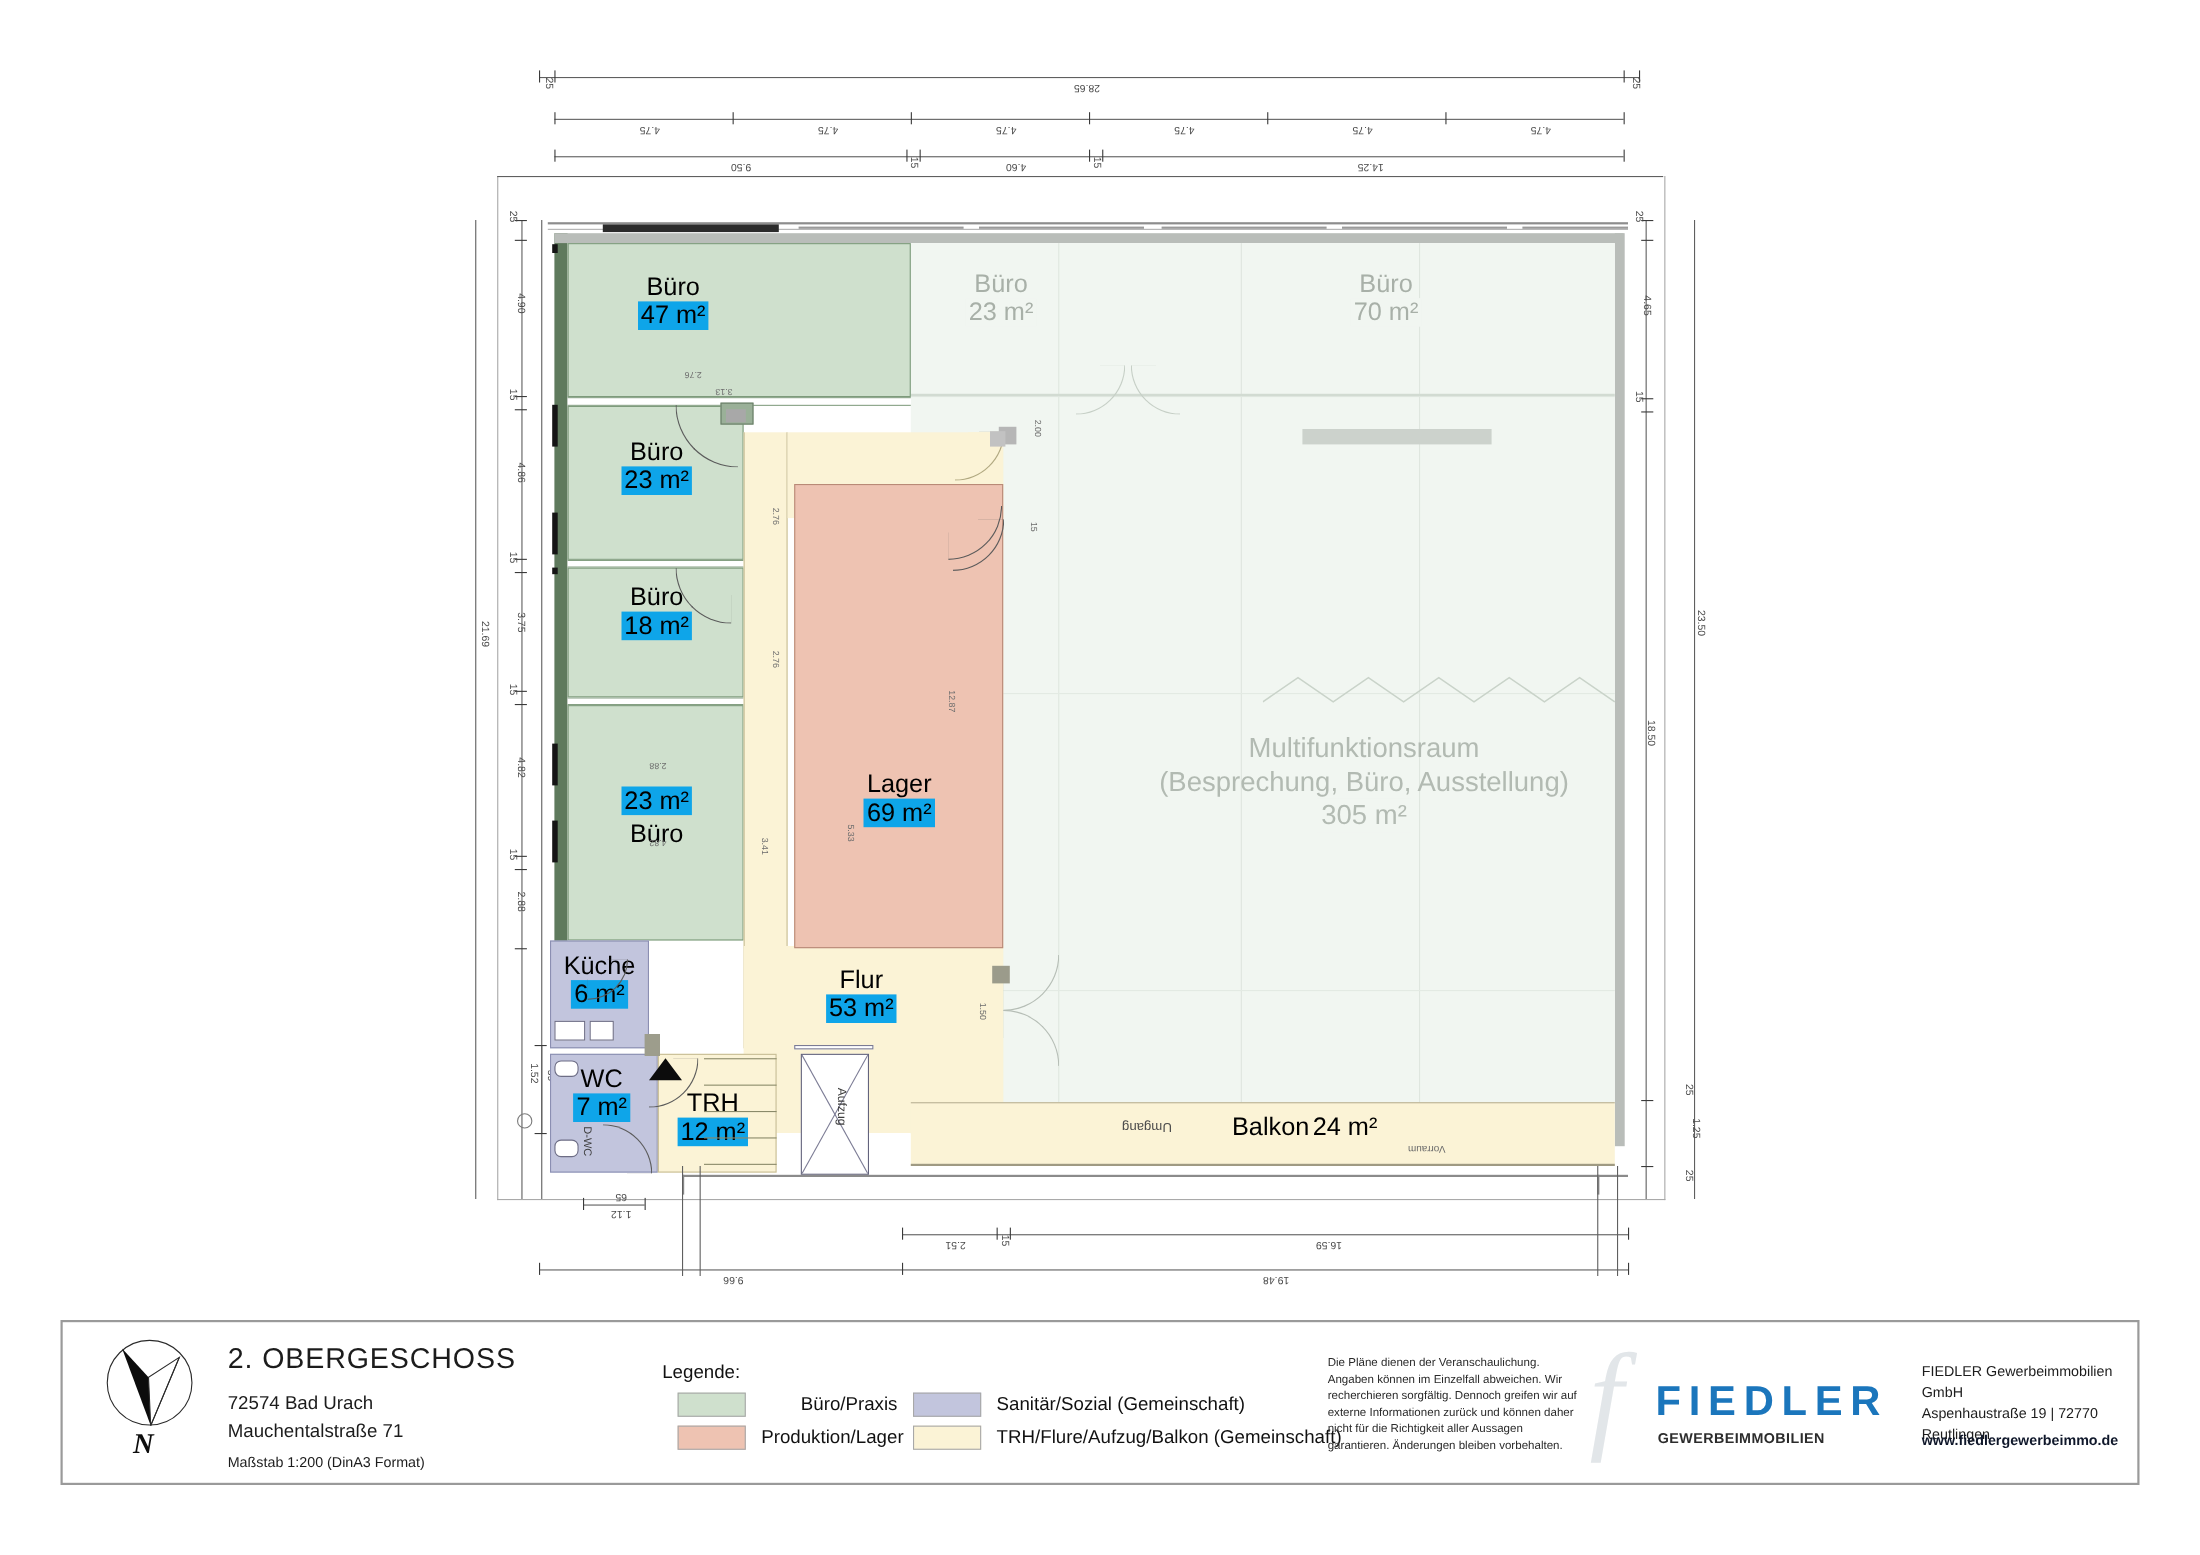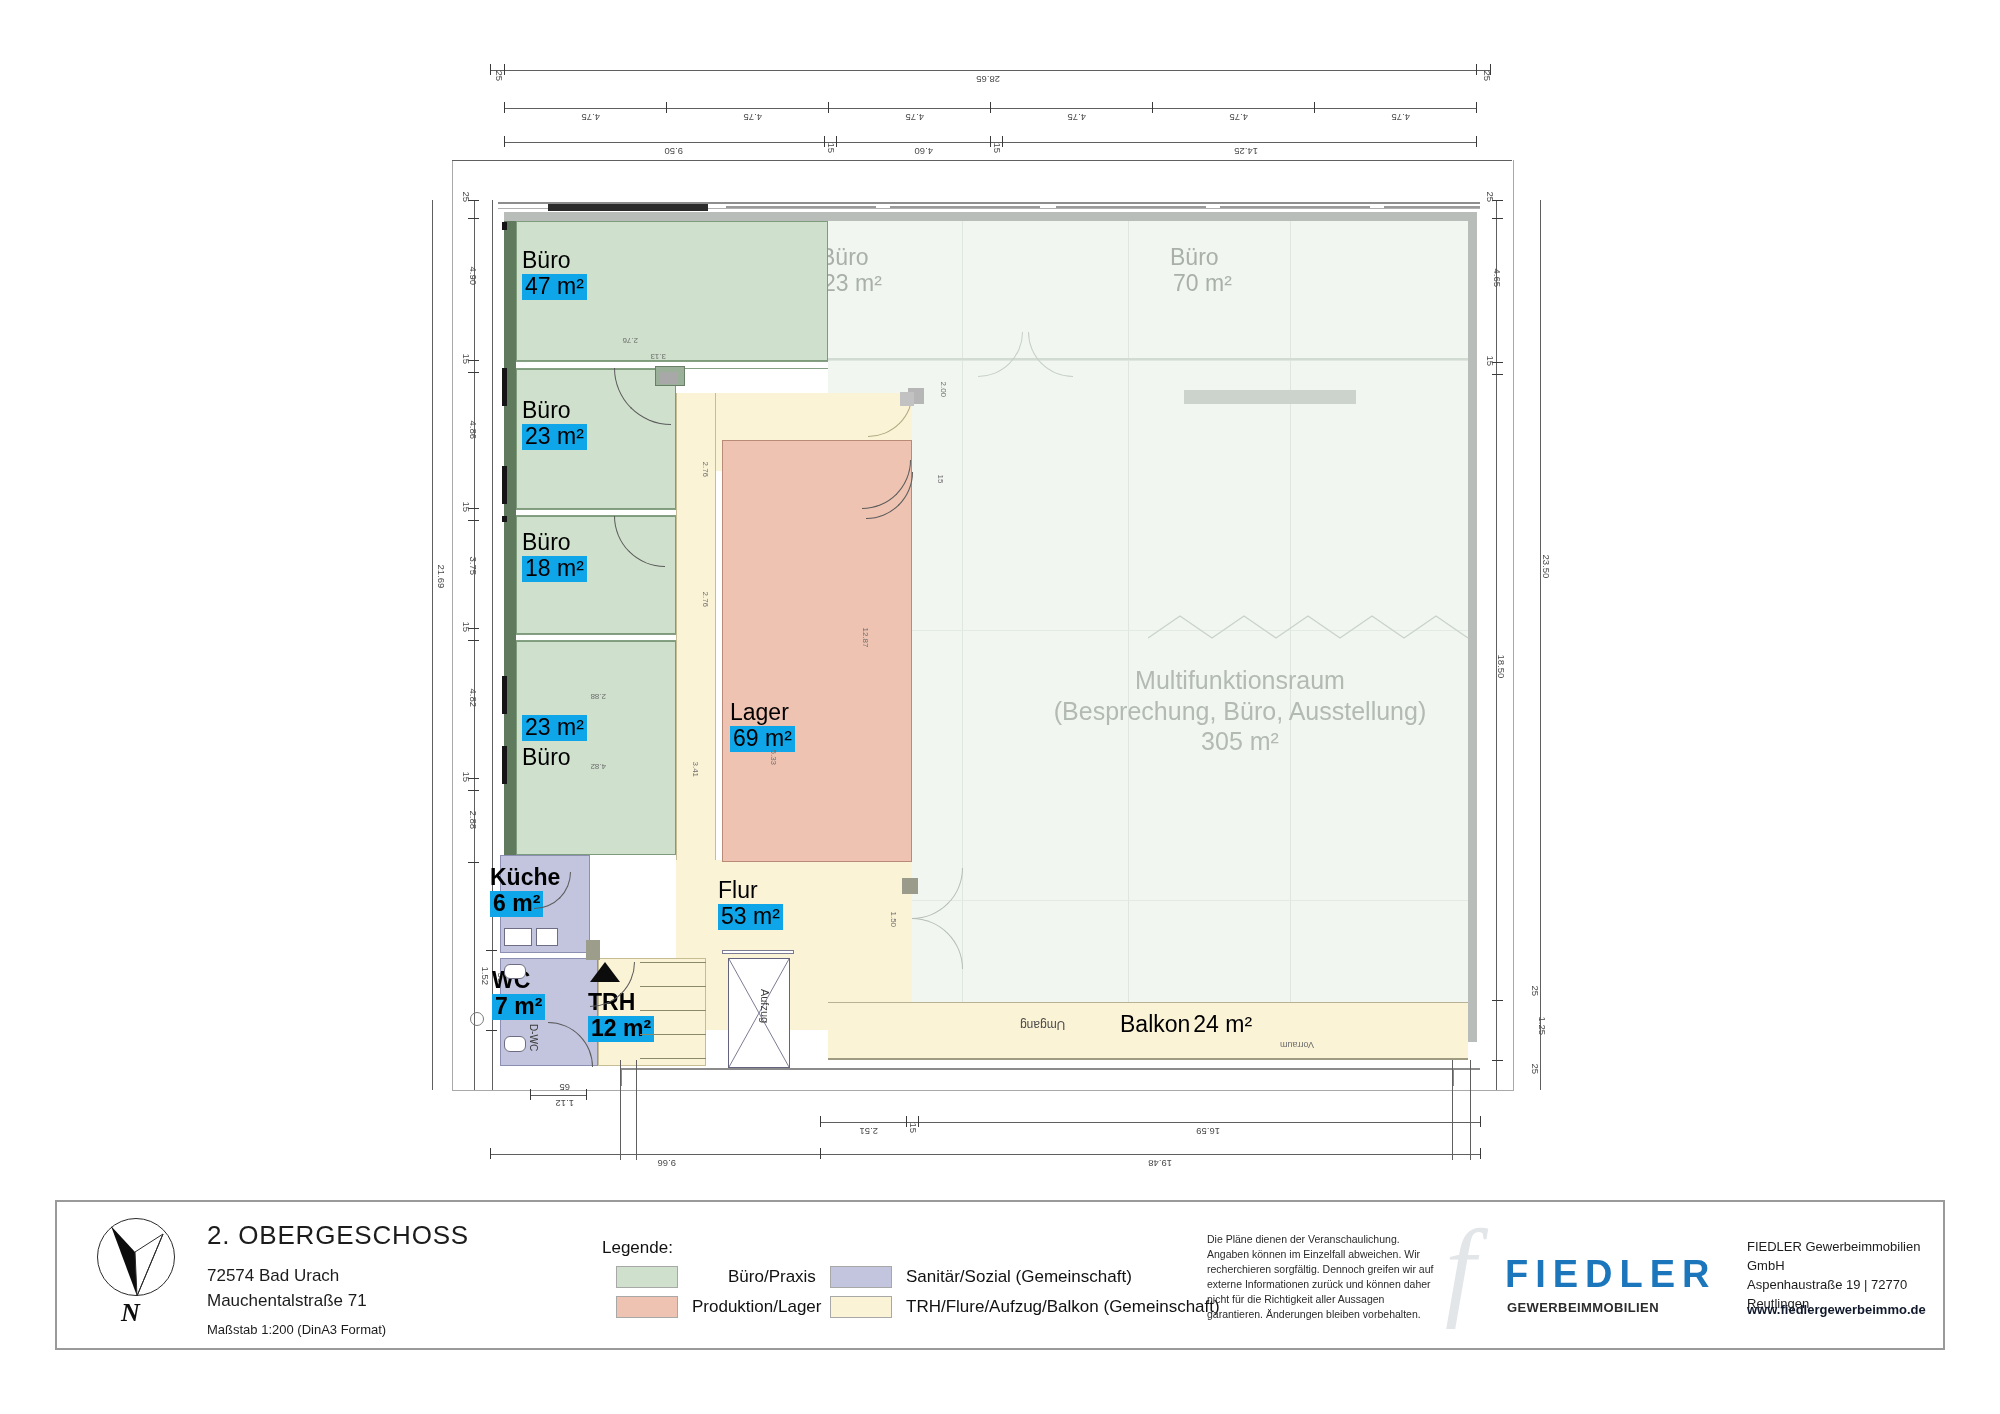--- a/index.html
+++ b/index.html
@@ -31,37 +31,38 @@
   .room { position: absolute; box-sizing: border-box; }
   .room-buero   { background: #cfe0cd; border: 1px solid #7e9b7c; }
   .room-lager   { background: #eec3b2; border: 1px solid #b98a77; }
   .room-flur    { background: #fbf3d6; border: 1px solid #c7bd95; }
   .room-sanitaer{ background: #c2c5dd; border: 1px solid #8b8fb2; }
   .room-rented  { background: #f1f6f1; border: 1px solid #cdd8cd; }
 
   
   .label {
     position: absolute;
+    text-align: center;
     line-height: 1.12;
     white-space: nowrap;
     pointer-events: none;
   }
   .label .nm {
     display: block;
     font-size: 23px;
     color: #000;
   }
   .label .ar {
     display: inline-block;
     font-size: 23px;
     color: #000;
     background: #0ea5e9;
     padding: 0 3px;
   }
-  .label.small .nm, .label.small .ar { font-size: 19px; font-weight: bold; }
+  .label.small .nm, .label.small .ar { font-size: 19px; }
 
   
   .label.muted .nm, .label.muted .ar {
     color: #a8b0a8;
     background: transparent;
   }
   .label.muted .ar { background: #f1f6f1; }
 
   .vermietet-badge {
     position: absolute;

